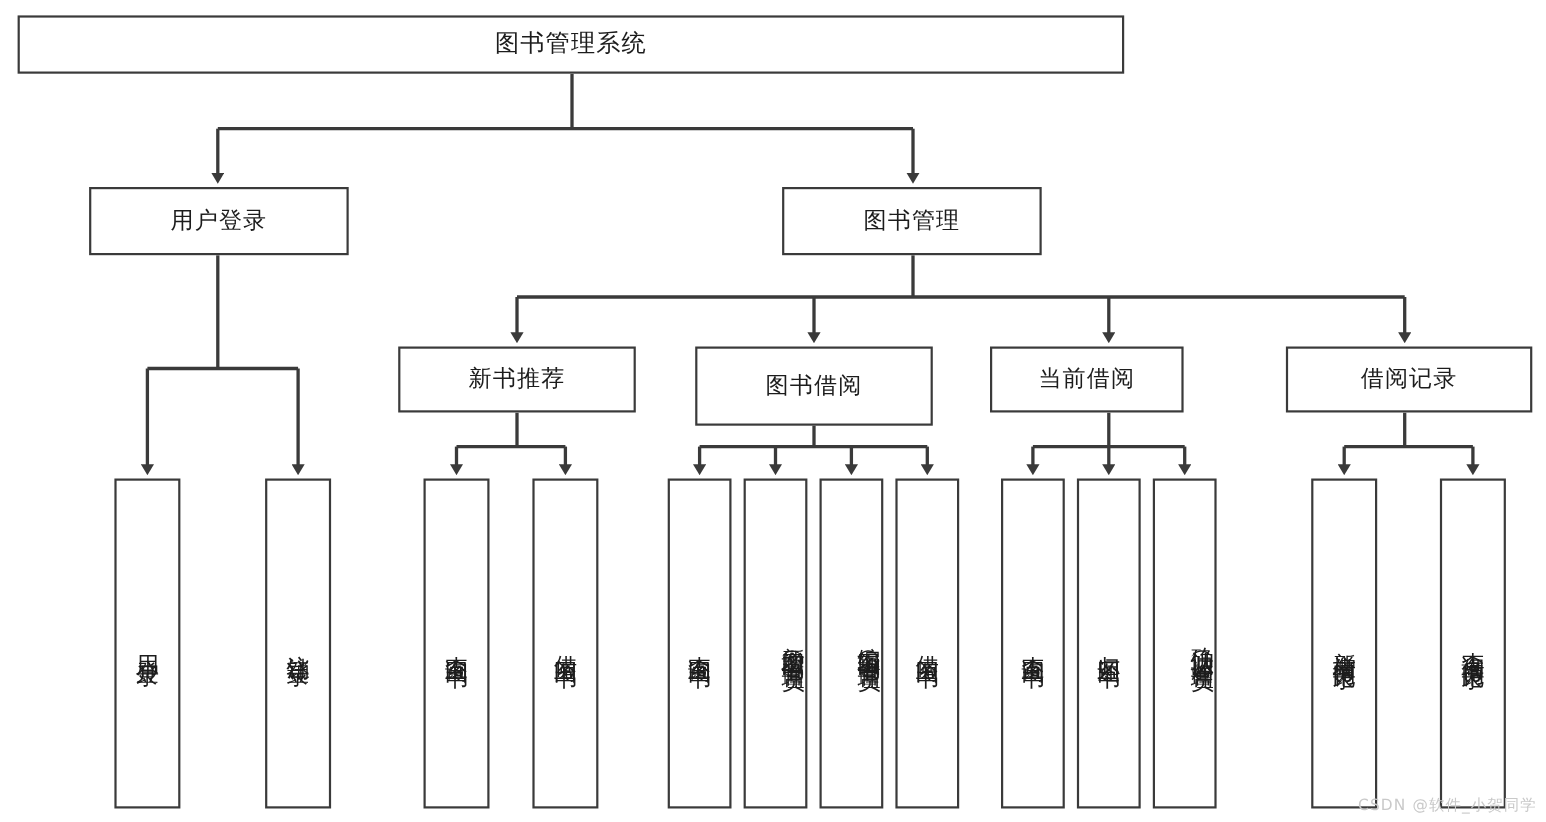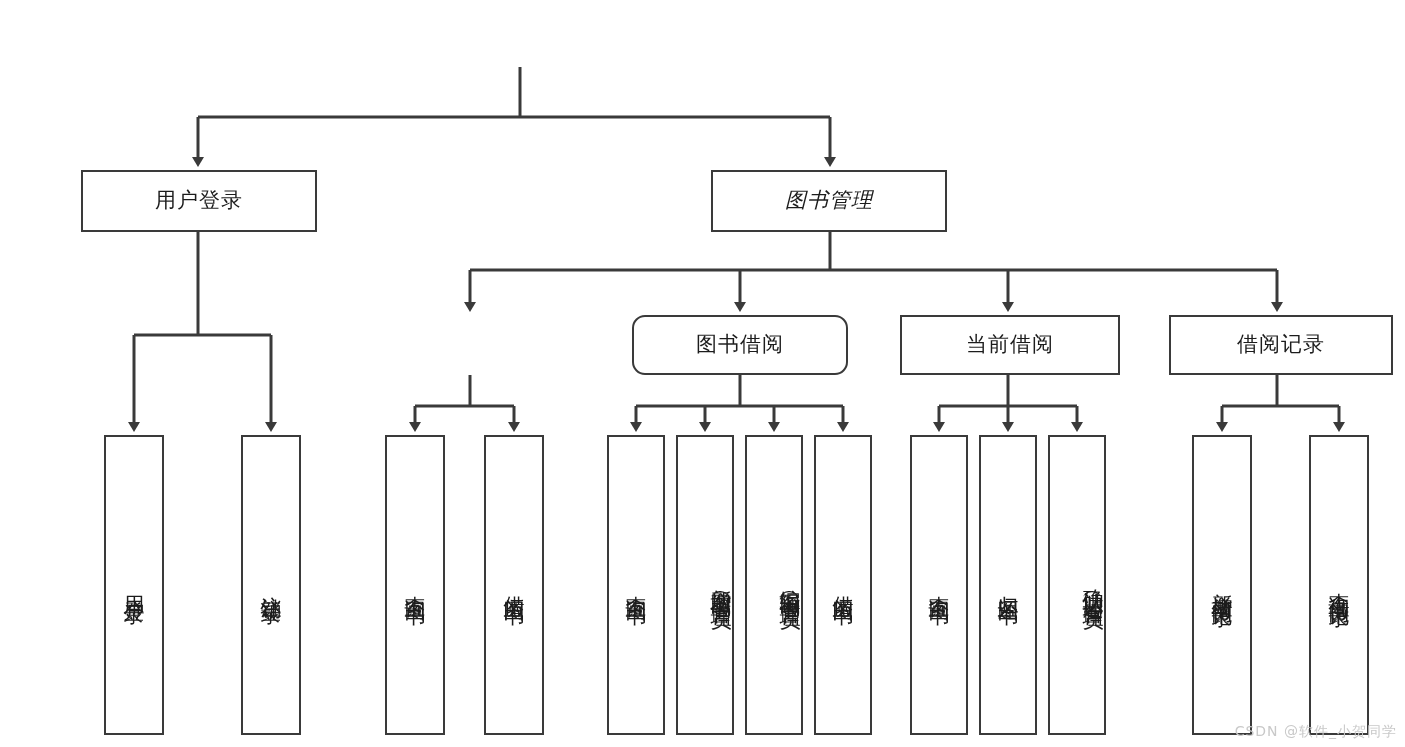--- a/index.html
+++ b/index.html
@@ -119,32 +119,38 @@
       <path d="M1008,406 L1008,423" marker-end="url(#ah)"></path>
       <path d="M1077,406 L1077,423" marker-end="url(#ah)"></path>
 
       <path d="M1277,375 L1277,406"></path>
       <path d="M1222,406 L1339,406"></path>
       <path d="M1222,406 L1222,423" marker-end="url(#ah)"></path>
       <path d="M1339,406 L1339,423" marker-end="url(#ah)"></path>
     </g>
   </svg>
 
+  <div class="node h root" style="left:16px; top:14px; width:1006px; height:53px;">
+    <span>图书管理系统</span>
+  </div>
 
   <div class="node h" style="left:81px; top:170px; width:236px; height:62px;">
     <span>用户登录</span>
   </div>
-  <div class="node h" style="left:711px; top:170px; width:236px; height:62px;font-style:italic;">
+  <div class="node h" style="left:711px; top:170px; width:236px; height:62px;">
     <span>图书管理</span>
   </div>
 
-  <div class="node h" style="left:632px; top:315px; width:216px; height:60px;border-radius:13px;">
+  <div class="node h" style="left:362px; top:315px; width:216px; height:60px;">
+    <span>新书推荐</span>
+  </div>
+  <div class="node h" style="left:632px; top:315px; width:216px; height:72px;">
     <span>图书借阅</span>
   </div>
-  <div class="node h" style="left:900px; top:315px; width:220px; height:60px;">
+  <div class="node h" style="left:900px; top:315px; width:176px; height:60px;">
     <span>当前借阅</span>
   </div>
   <div class="node h" style="left:1169px; top:315px; width:224px; height:60px;">
     <span>借阅记录</span>
   </div>
 
   <div class="node v" style="left:104px; top:435px; width:60px; height:300px;">
     <span class="vtext">用户登录</span>
   </div>
   <div class="node v" style="left:241px; top:435px; width:60px; height:300px;">

